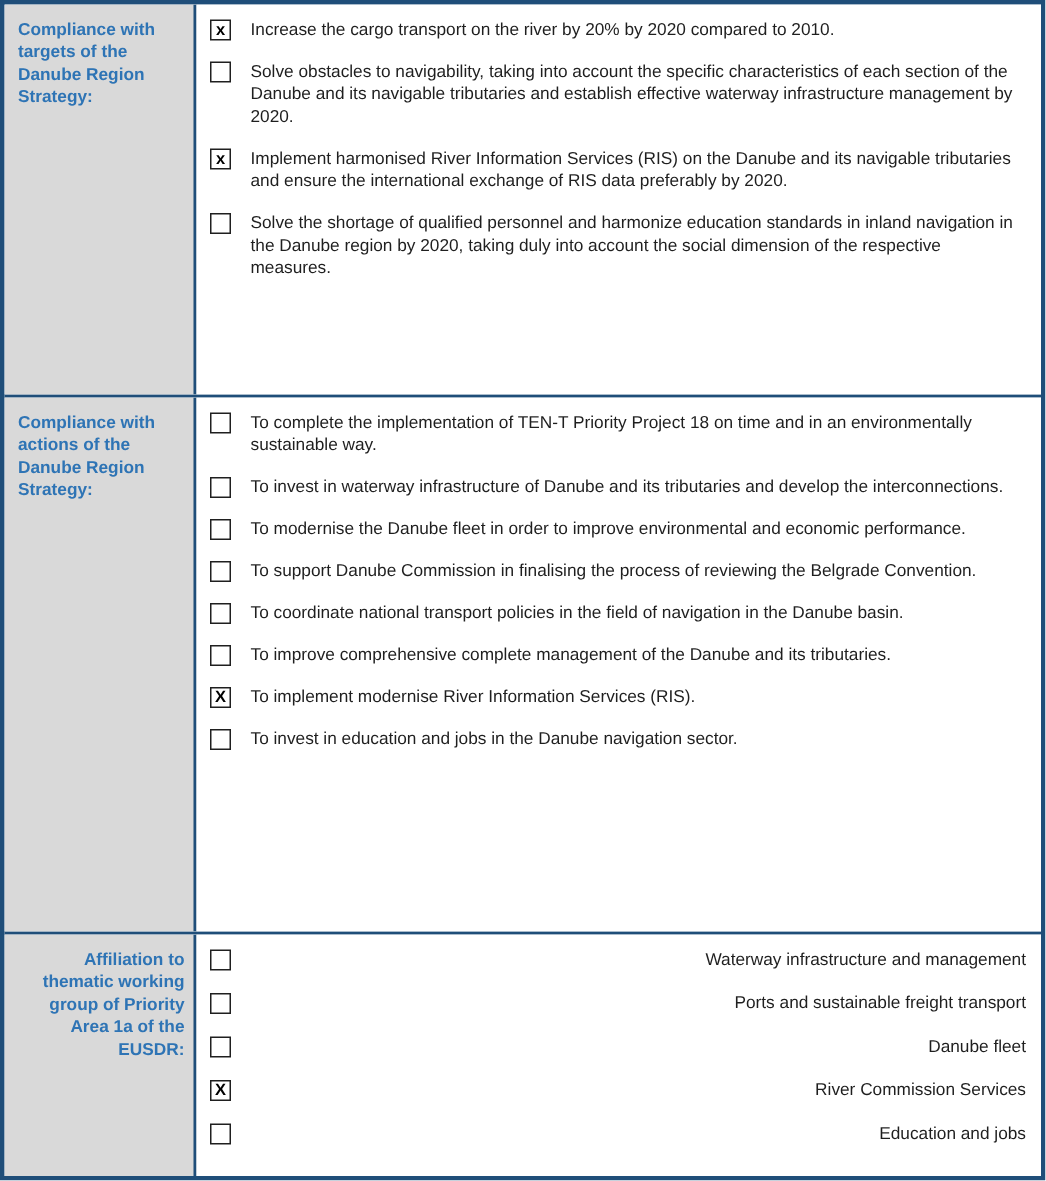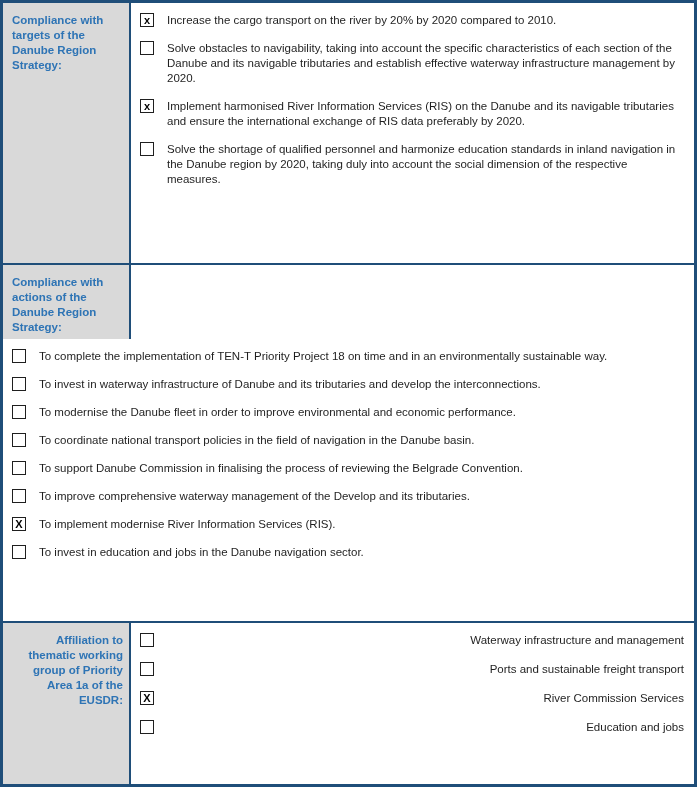--- a/index.html
+++ b/index.html
@@ -4,26 +4,26 @@
 <style>
   html, body { margin: 0; padding: 0; background: #ffffff; }
   body { font-family: "Liberation Sans", sans-serif; }
   .doc-table {
     width: 697px; height: 787px; box-sizing: border-box;
     border: 3px solid #1F4E79; background: #ffffff;
     display: flex; flex-direction: column;
   }
   .trow { display: flex; border-bottom: 2px solid #1F4E79; box-sizing: border-box; overflow: hidden; }
   .trow.row-0 { height: 262px; }
-  .trow.row-1 { height: 358px; flex-direction: column; }
+  .trow.row-1 { height: 358px; }
   .trow.row-2 { flex: 1; border-bottom: none; text-align: right; }
   .hcell {
     width: 128px; min-width: 128px; box-sizing: border-box;
     background: #D9D9D9; border-right: 2px solid #1F4E79;
-    padding: 10px 6px 4px 9px;
+    padding: 10px 6px 28px 9px;
     color: #2E74B5; font-weight: bold; font-size: 11.5px; line-height: 15px;
   }
   .ccell {
     flex: 1; box-sizing: border-box; background: #ffffff;
     padding: 10px 10px 0 9px;
   }
   .item {
     display: flex; align-items: flex-start;
     margin-bottom: 13px;
     font-size: 11.5px; line-height: 15px; color: #1f1f1f;
@@ -95,33 +95,33 @@
       <div class="item">
         <span class="cb">
             <span class="mark"></span>
           </span>
         <span class="label">To modernise the Danube fleet in order to improve environmental and economic performance.</span>
       </div>
       <div class="item">
         <span class="cb">
             <span class="mark"></span>
           </span>
+        <span class="label">To support Danube Commission in finalising the process of reviewing the Belgrade Convention.</span>
+      </div>
+      <div class="item">
+        <span class="cb">
+            <span class="mark"></span>
+          </span>
         <span class="label">To coordinate national transport policies in the field of navigation in the Danube basin.</span>
       </div>
       <div class="item">
         <span class="cb">
             <span class="mark"></span>
           </span>
-        <span class="label">To support Danube Commission in finalising the process of reviewing the Belgrade Convention.</span>
-      </div>
-      <div class="item">
-        <span class="cb">
-            <span class="mark"></span>
-          </span>
-        <span class="label">To improve comprehensive waterway management of the Develop and its tributaries.</span>
+        <span class="label">To improve comprehensive complete management of the Danube and its tributaries.</span>
       </div>
       <div class="item">
         <span class="cb">
             <span class="mark">X</span>
           </span>
         <span class="label">To implement modernise River Information Services (RIS).</span>
       </div>
       <div class="item">
         <span class="cb">
             <span class="mark"></span>
@@ -141,20 +141,26 @@
         <span class="label">Waterway infrastructure and management</span>
       </div>
       <div class="item">
         <span class="cb">
             <span class="mark"></span>
           </span>
         <span class="label">Ports and sustainable freight transport</span>
       </div>
       <div class="item">
         <span class="cb">
+            <span class="mark"></span>
+          </span>
+        <span class="label">Danube fleet</span>
+      </div>
+      <div class="item">
+        <span class="cb">
             <span class="mark">X</span>
           </span>
         <span class="label">River Commission Services</span>
       </div>
       <div class="item">
         <span class="cb">
             <span class="mark"></span>
           </span>
         <span class="label">Education and jobs</span>
       </div>

